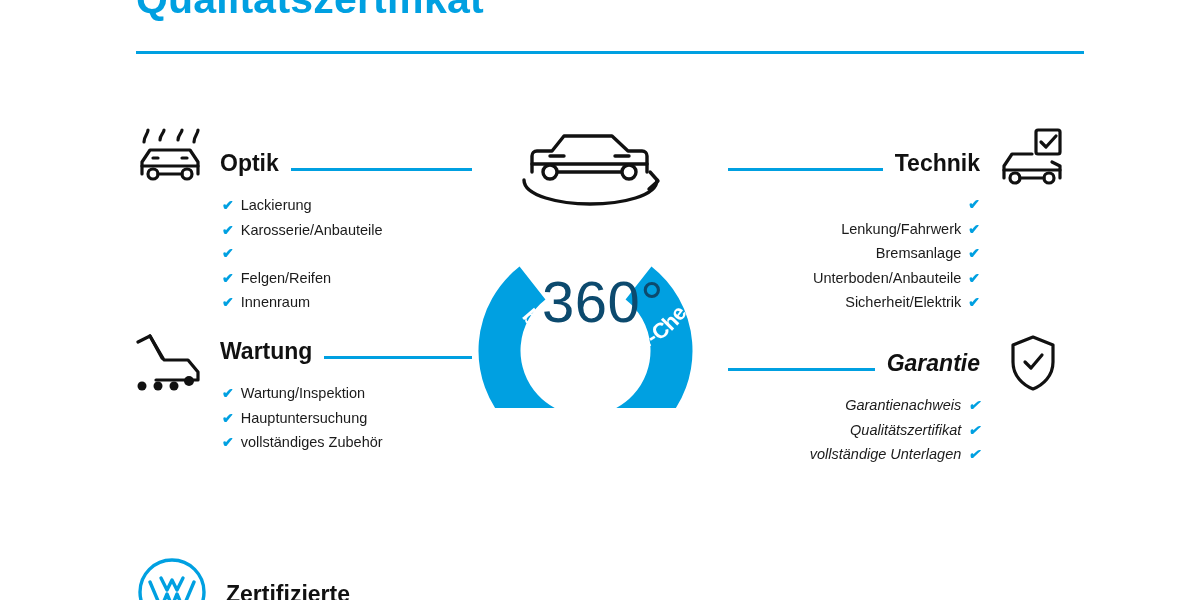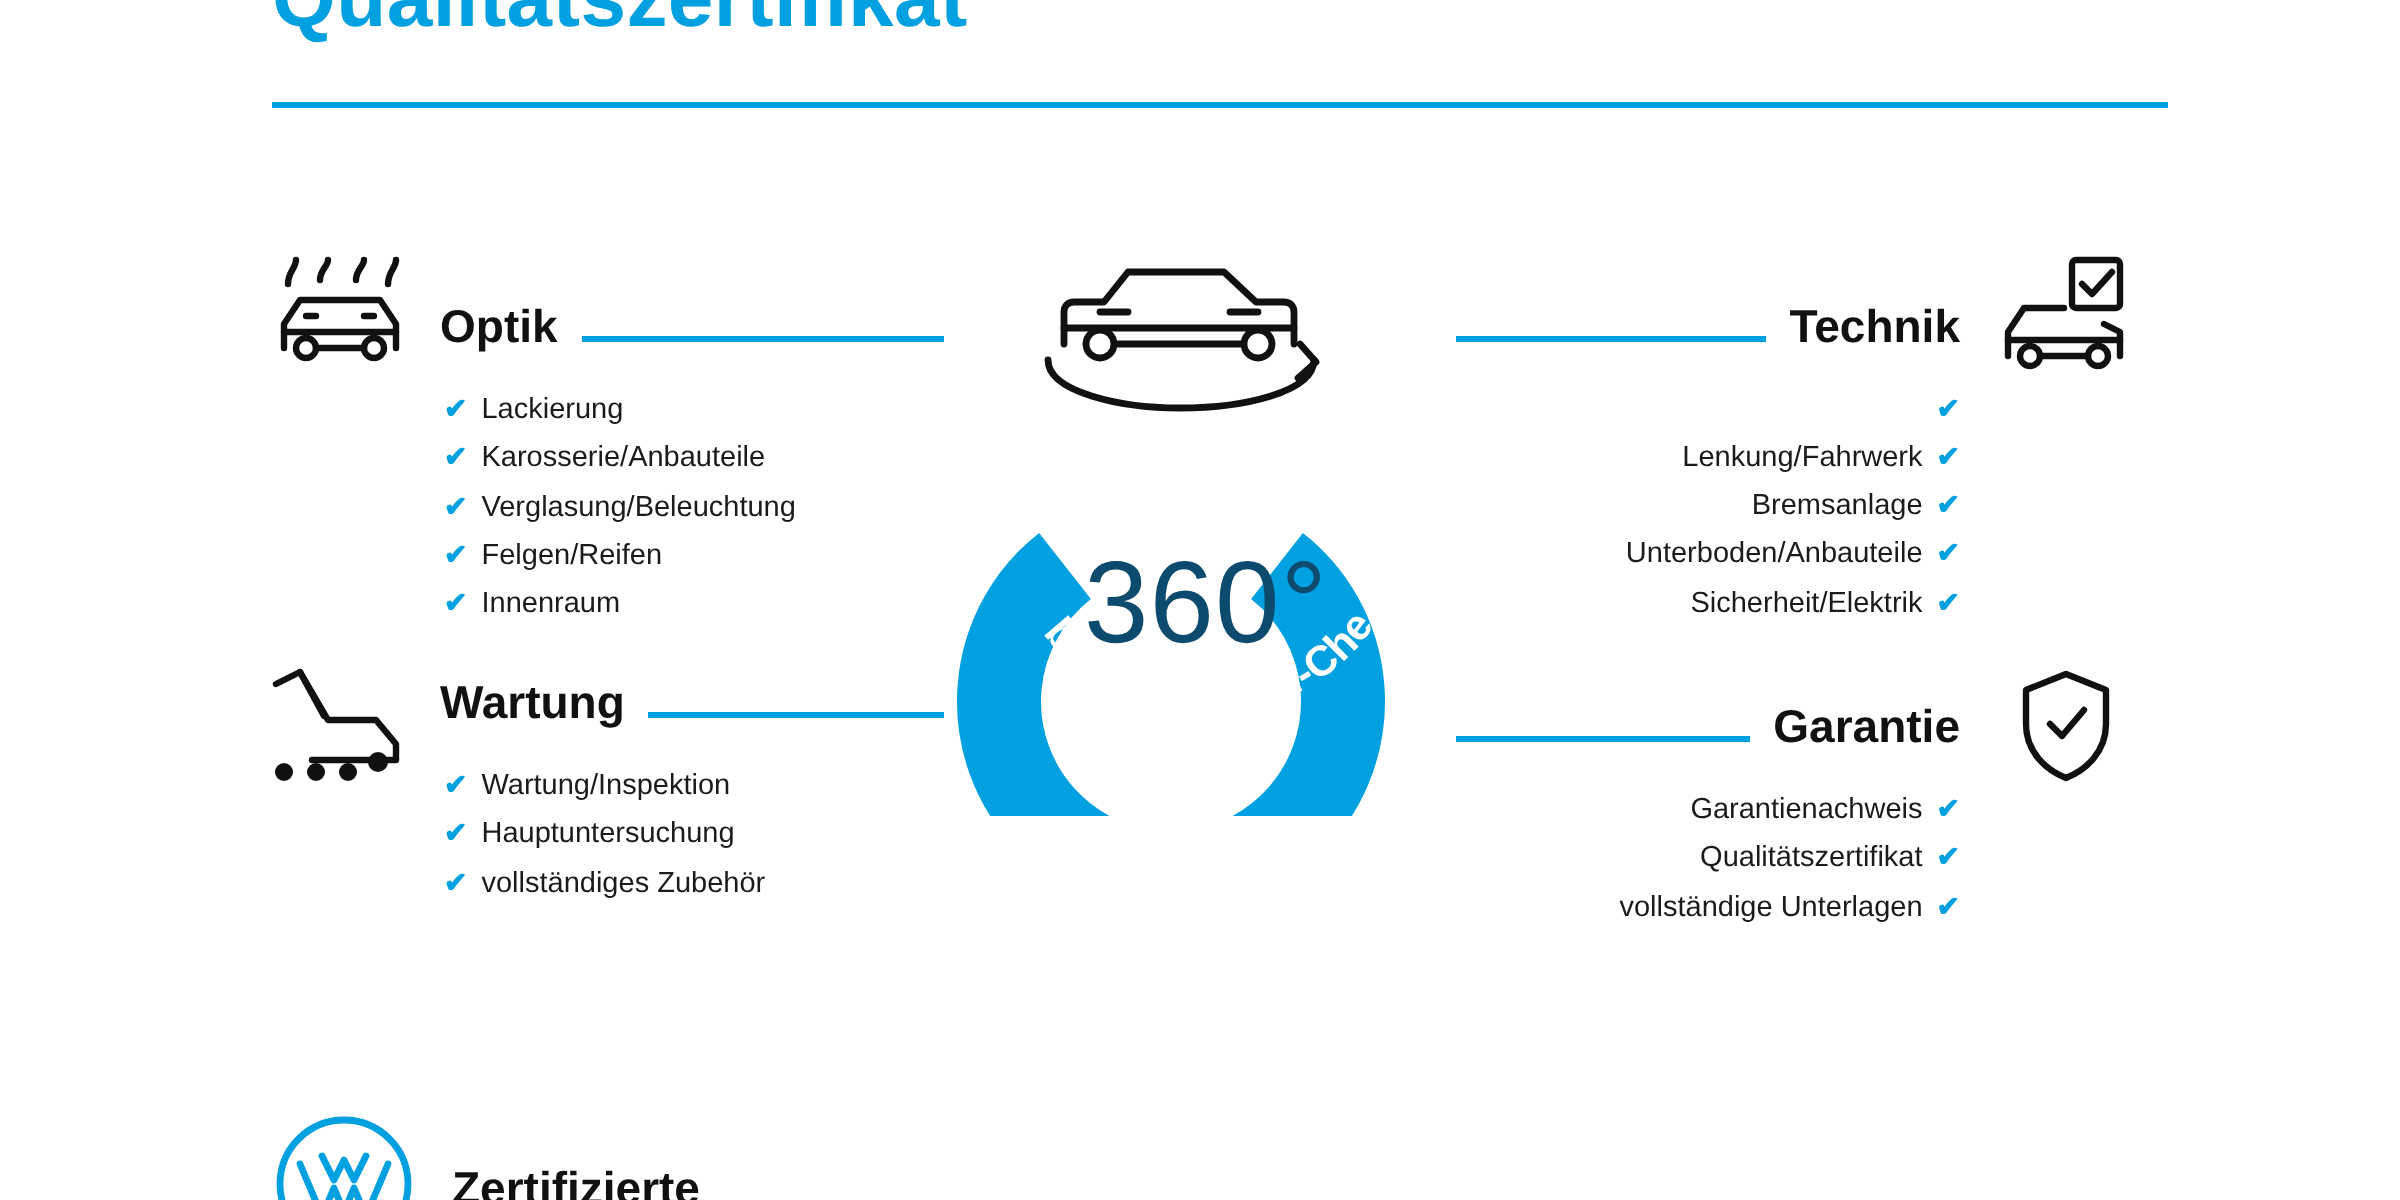--- a/index.html
+++ b/index.html
@@ -199,21 +199,20 @@
     <li>
         <span class="check">✔</span>
         <span>Lackierung</span>
       </li>
     <li>
         <span class="check">✔</span>
         <span>Karosserie/Anbauteile</span>
       </li>
     <li>
         <span class="check">✔</span>
-        <span>Verglasung/Beleuchtung</span>
       </li>
     <li>
         <span class="check">✔</span>
         <span>Felgen/Reifen</span>
       </li>
     <li>
         <span class="check">✔</span>
         <span>Innenraum</span>
       </li>
   </ul>
@@ -261,21 +260,21 @@
         <span class="check">✔</span>
         <span>Hauptuntersuchung</span>
       </li>
     <li>
         <span class="check">✔</span>
         <span>vollständiges Zubehör</span>
       </li>
   </ul>
 </div>
 
-<div class="section sec-right" style="left:728px; top:352px; width:252px;">
+<div class="section sec-right" style="left:728px; top:352px; width:252px;font-style:italic;">
   <div class="section-head">
     <div class="section-title">Garantie</div>
     <div class="head-rule"></div>
   </div>
   <ul class="items">
     <li>
         <span>Garantienachweis</span>
         <span class="check">✔</span>
       </li>
     <li>

